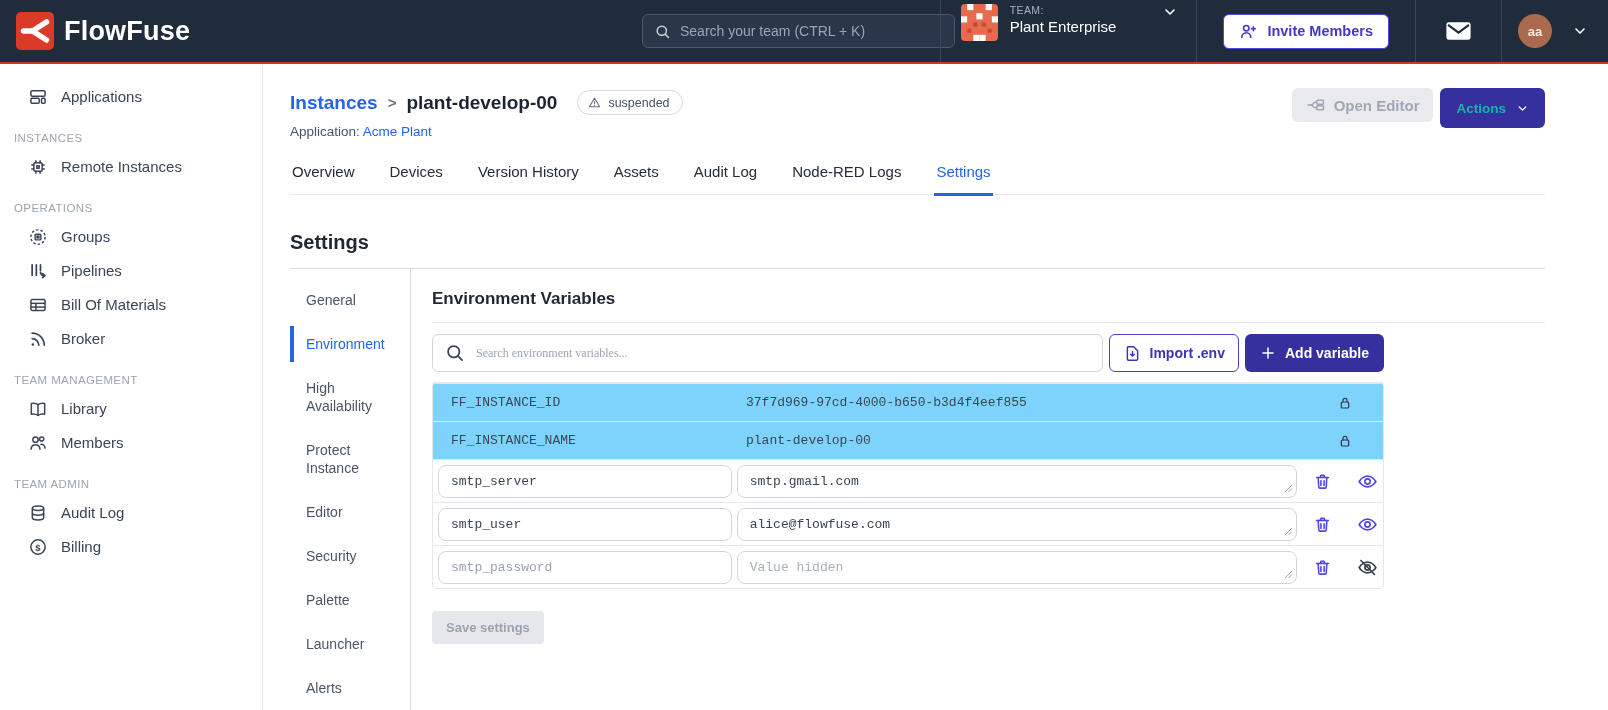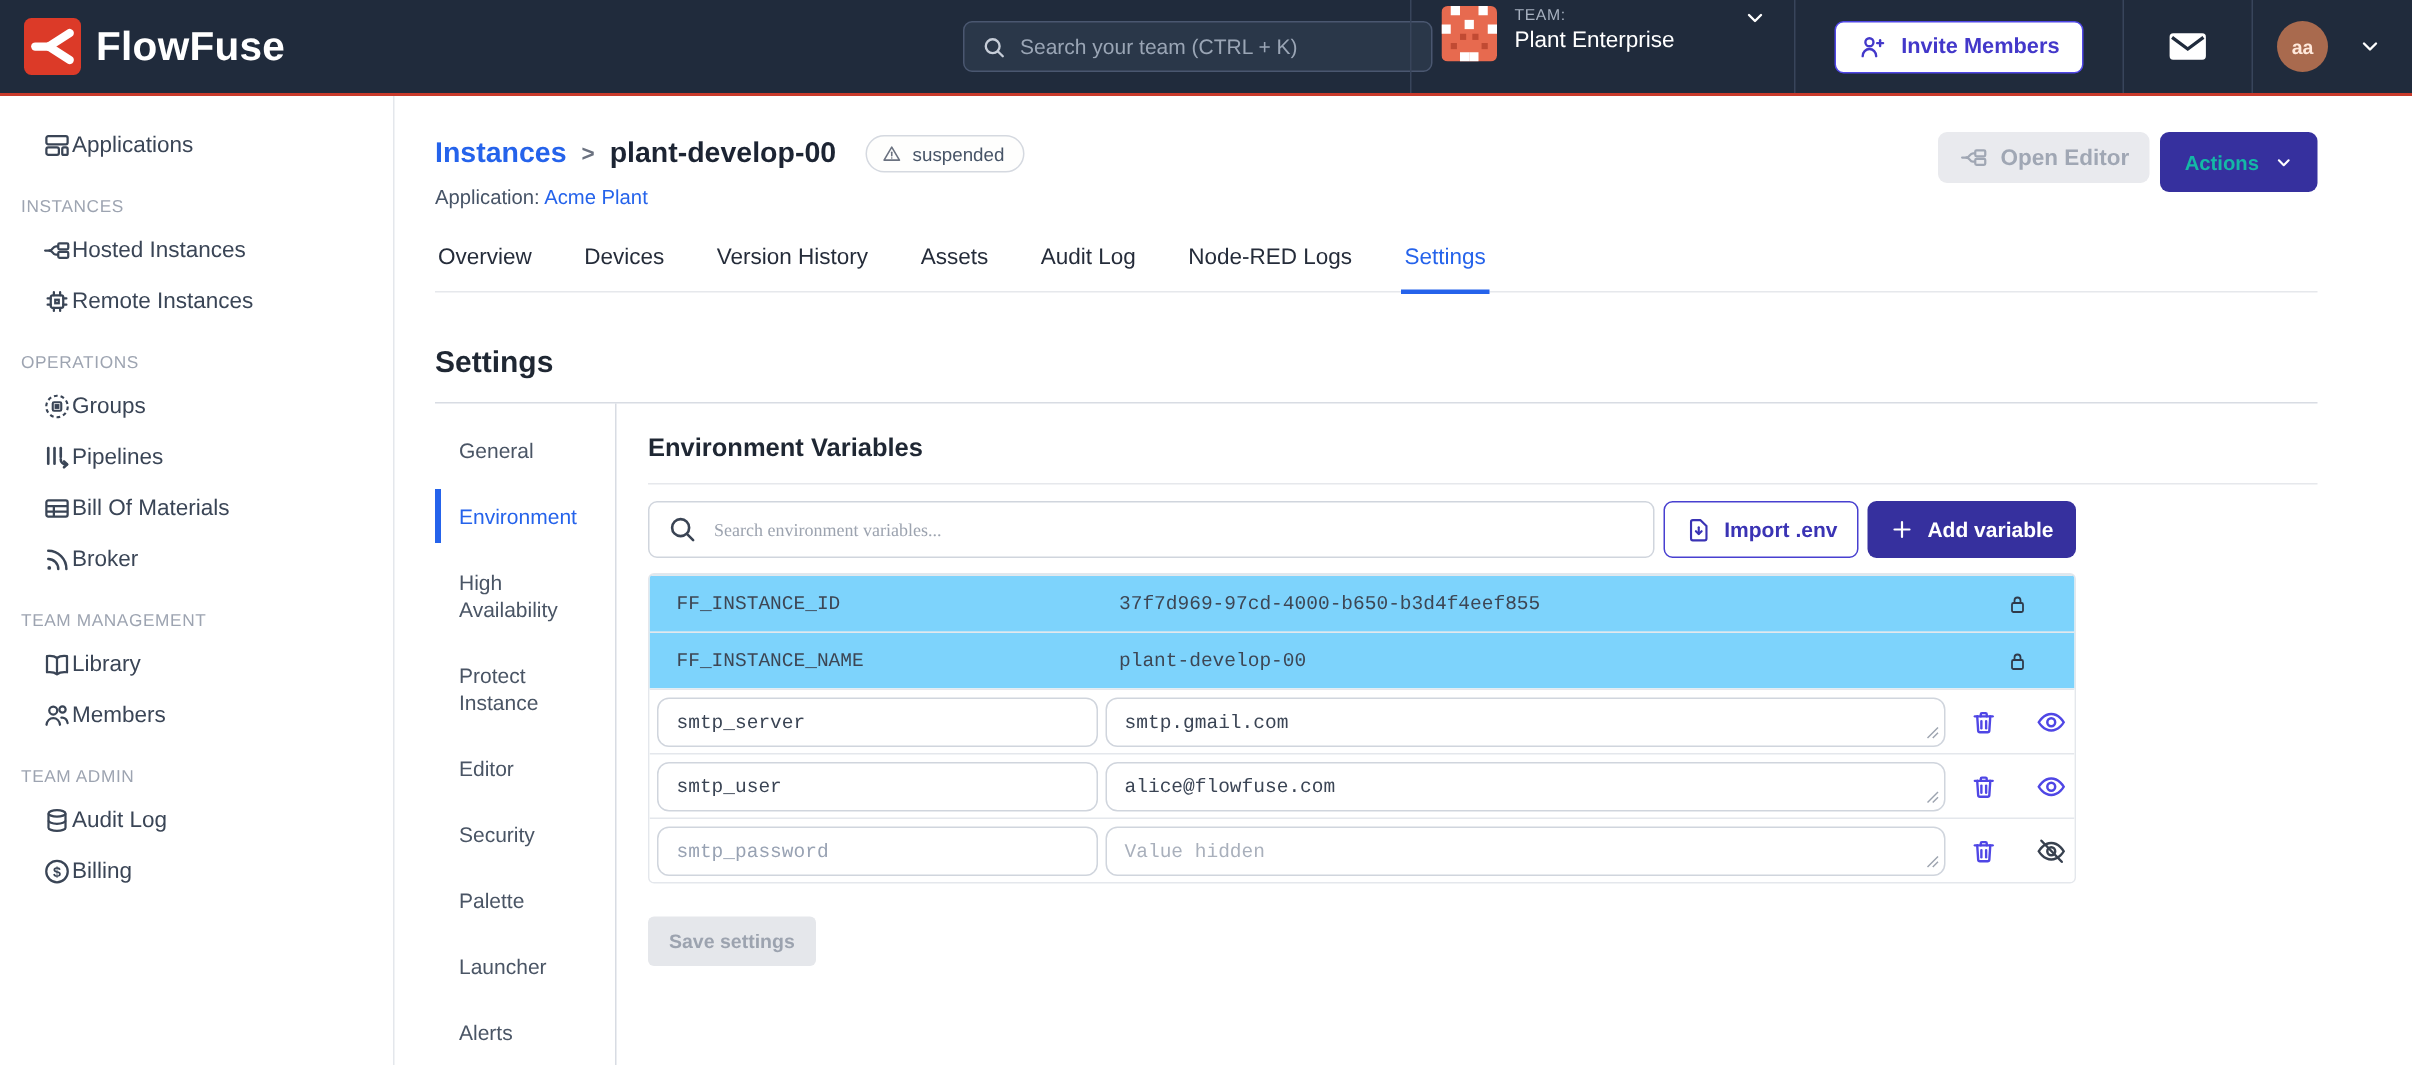--- a/index.html
+++ b/index.html
@@ -23,21 +23,21 @@
   .team-chevron { margin-left:34px; }
   .invite-wrap { padding:0 26px; height:62px; display:flex; align-items:center; }
   .invite-btn { display:flex; align-items:center; gap:9px; background:#fff; border:1.5px solid #4F46E5; border-radius:6px; height:35px; padding:0 15px; color:#4338CA; font-size:14.5px; font-weight:bold; cursor:pointer; }
   .mail-wrap { padding:0 29px; height:62px; display:flex; align-items:center; cursor:pointer; }
   .user-wrap { padding:0 20px 0 16px; height:62px; display:flex; align-items:center; gap:20px; }
   .avatar { width:34px; height:34px; border-radius:50%; background:#A96A4E; color:#FFE9DC; font-size:13px; font-weight:bold; display:flex; align-items:center; justify-content:center; cursor:pointer; }
 
   
   .body-row { display:flex; height:646px; }
   .sidebar { width:263px; border-right:1px solid #E4E7EC; padding-top:14px; flex-shrink:0; }
-  .side-item { display:flex; align-items:center; height:31px; padding-left:28px; margin:3px 0; color:#3A4556; font-size:15px; cursor:pointer; }
+  .side-item { display:flex; align-items:center; gap:13px; height:31px; padding-left:28px; margin:3px 0; color:#3A4556; font-size:15px; cursor:pointer; }
   .side-header { margin:20px 0 7px 14px; color:#9DA4B1; font-size:11.5px; letter-spacing:.4px; }
 
   .main { flex:1; padding:0 63px 0 27px; position:relative; }
 
   
   .crumb-row { margin-top:26px; display:flex; align-items:center; gap:10px; }
   .crumb-link { color:#2563EB; font-size:19px; font-weight:bold; cursor:pointer; }
   .crumb-sep { color:#6B7280; font-size:15px; font-weight:bold; }
   .crumb-current { color:#1C2433; font-size:19px; font-weight:bold; }
   .badge { margin-left:10px; display:flex; align-items:center; gap:6px; border:1px solid #D5D9E0; border-radius:14px; padding:4px 12px 4px 9px; color:#475467; font-size:12.5px; background:#FEFEFD; }
@@ -198,32 +198,20 @@
           <svg width="20" height="20" viewBox="0 0 24 24" fill="none" stroke="#3A4556" stroke-width="1.8">
             <rect x="3.5" y="4.5" width="17" height="6.5" rx="1.5"></rect>
             <rect x="3.5" y="13.5" width="10" height="6" rx="1.5"></rect>
             <rect x="16.2" y="13.5" width="4.3" height="6" rx="1.2"></rect>
           </svg>
         </span>
       <span>Applications</span>
     </div>
 
     <div class="side-header">INSTANCES</div>
-    <div class="side-item">
-      <span>
-          <svg width="20" height="20" viewBox="0 0 24 24" fill="none" stroke="#3A4556" stroke-width="1.8" stroke-linecap="round">
-            <path d="M2.5 12h3.5"></path>
-            <path d="M6 12c3 0 2.2-3.3 5.2-3.3h1.3"></path>
-            <path d="M6 12c3 0 2.2 3.3 5.2 3.3h1.3"></path>
-            <rect x="13" y="6.2" width="8" height="4.8" rx="1"></rect>
-            <rect x="13" y="13" width="8" height="4.8" rx="1"></rect>
-          </svg>
-        </span>
-      <span>Hosted Instances</span>
-    </div>
     <div class="side-item">
       <span>
           <svg width="20" height="20" viewBox="0 0 24 24" fill="none" stroke="#3A4556" stroke-width="1.8" stroke-linecap="round">
             <rect x="7" y="7" width="10" height="10" rx="1.5"></rect>
             <rect x="10.6" y="10.6" width="2.8" height="2.8"></rect>
             <path d="M9.5 7V4.5M14.5 7V4.5M9.5 19.5V17M14.5 19.5V17M7 9.5H4.5M7 14.5H4.5M19.5 9.5H17M19.5 14.5H17"></path>
           </svg>
         </span>
       <span>Remote Instances</span>
     </div>

